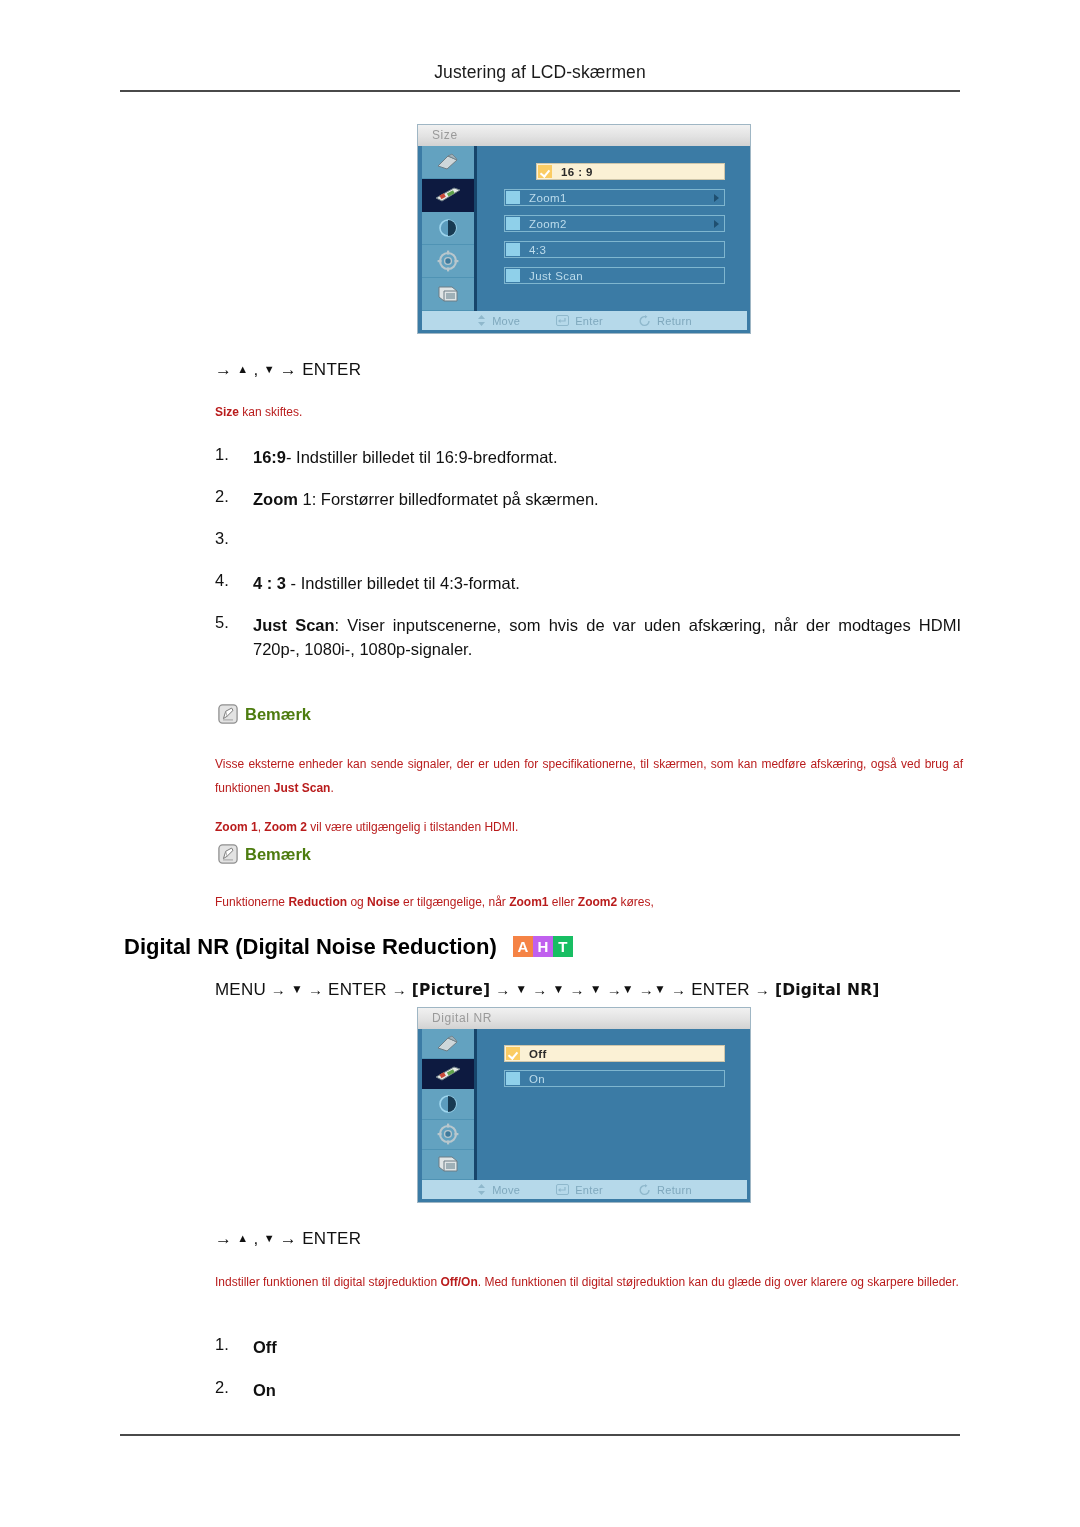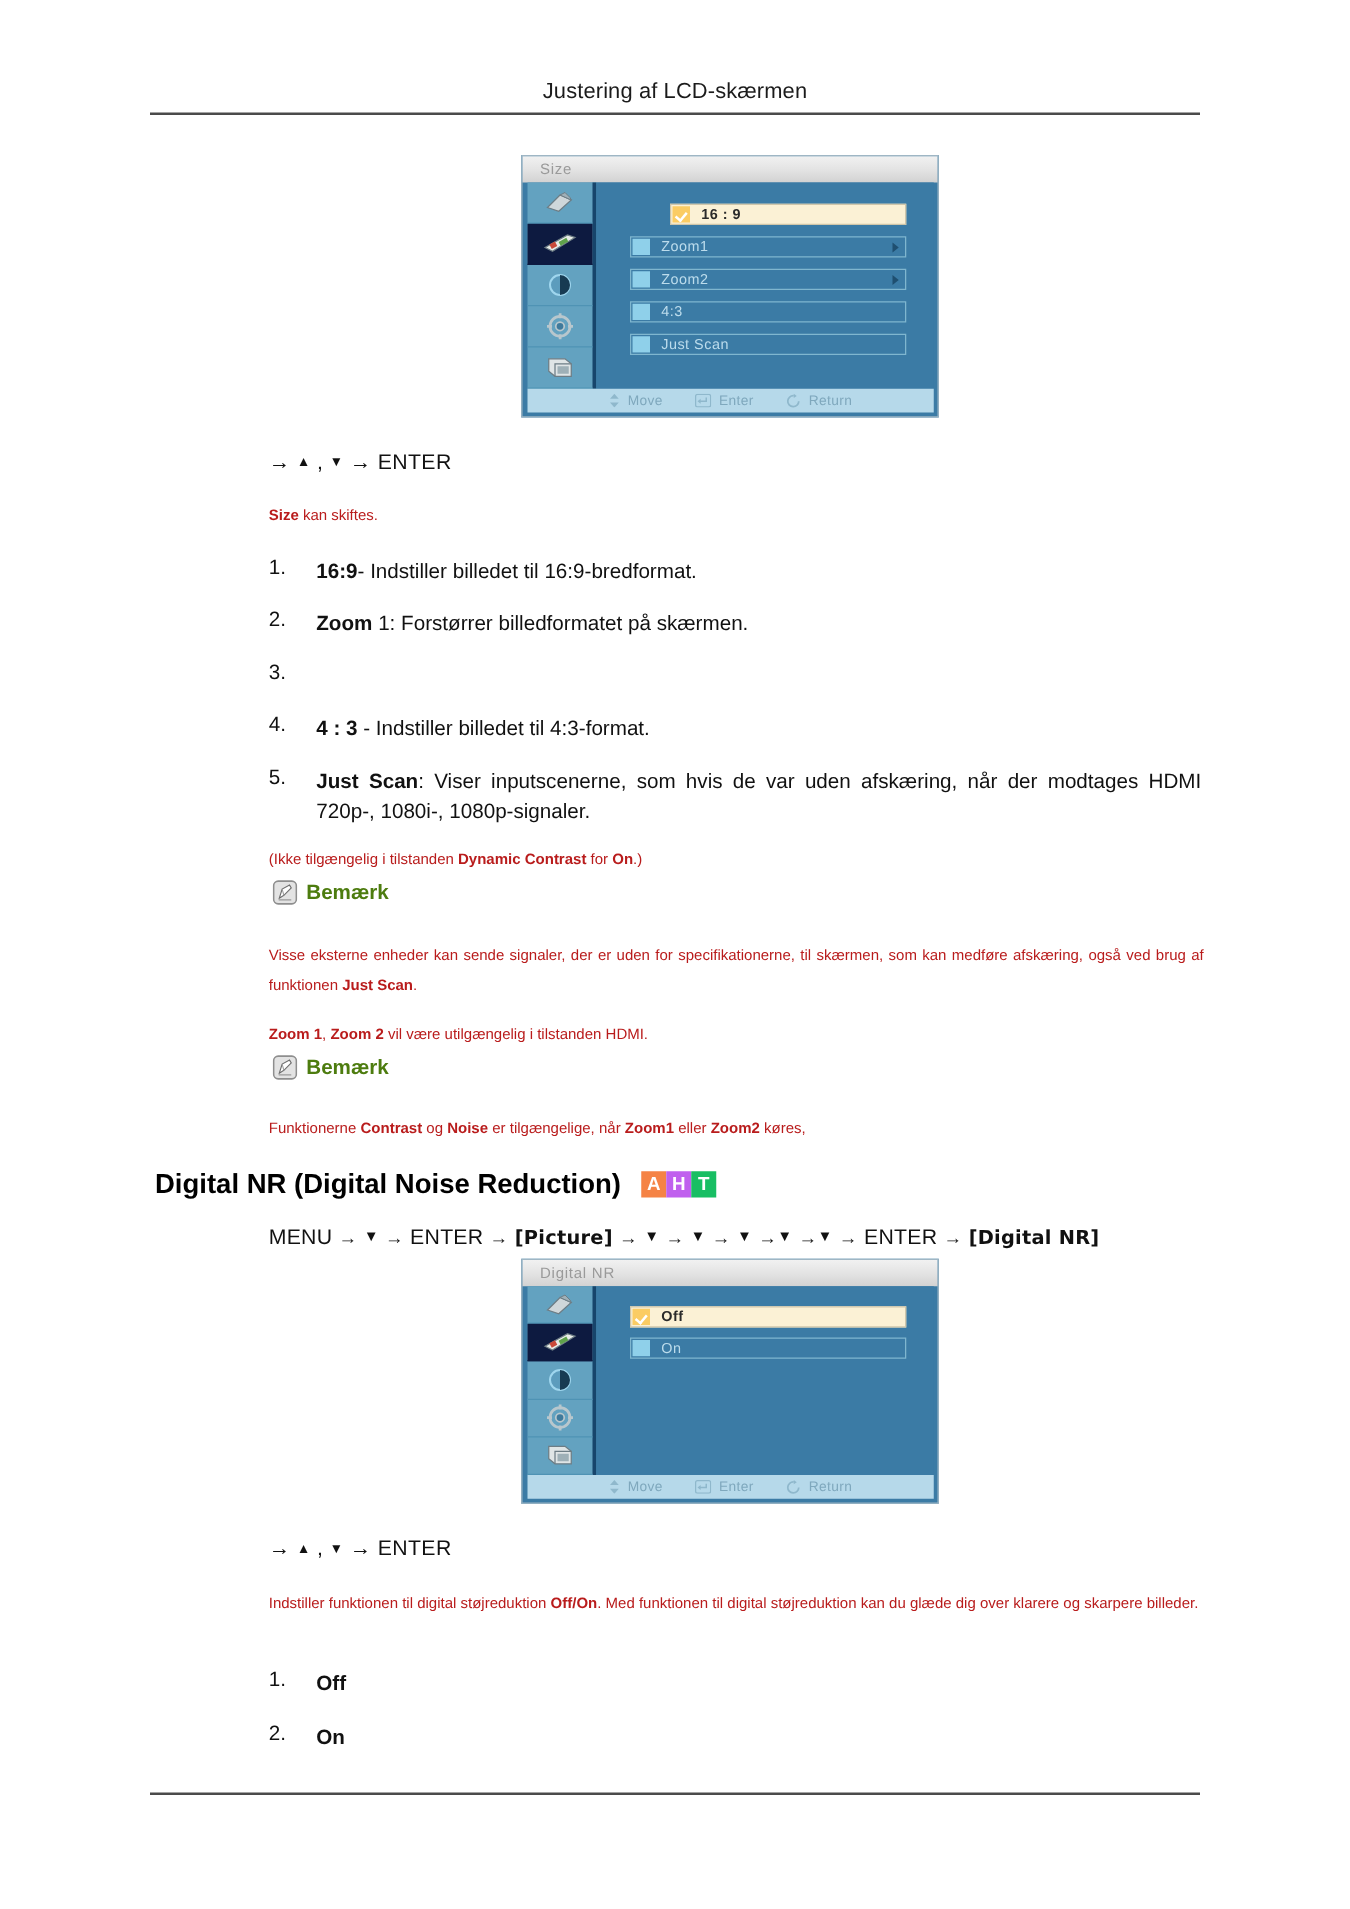--- a/index.html
+++ b/index.html
@@ -251,21 +251,21 @@
   .osd-footer {
     position: absolute;
     left: 4px;
     right: 3px;
     bottom: 3px;
     height: 19px;
     background: #b6d9ea;
     display: flex;
     align-items: center;
     justify-content: center;
-    gap: 26px;
+    gap: 36px;
     color: #7fa8bd;
     font-size: 11px;
     letter-spacing: .3px;
   }
   .osd-foot-item {
     display: flex;
     align-items: center;
     gap: 6px;
   }
 </style>
@@ -390,21 +390,20 @@
   <div class="li-body" id="size-item-1" style="left:253px; top:487px; width:710px;"><span class="b">Zoom</span><span> 1: Forstørrer billedformatet på skærmen.</span></div>
 
   <div class="li-num" style="left:215px; top:529px;">3.</div>
 
   <div class="li-num" style="left:215px; top:571px;">4.</div>
   <div class="li-body" id="size-item-3" style="left:253px; top:571px; width:710px;"><span class="b">4 : 3</span><span> - Indstiller billedet til 4:3-format.</span></div>
 
   <div class="li-num" style="left:215px; top:613px;">5.</div>
   <div class="li-body" id="size-item-4" style="left:253px; top:613px; width:708px; text-align:justify;"><span class="b">Just Scan</span><span>: Viser inputscenerne, som hvis de var uden afskæring, når der modtages HDMI 720p-, 1080i-, 1080p-signaler.</span></div>
 
-  <div class="body-text" id="note1-lead" style="left:215px; top:675px; width:745px;"><span>(Ikke tilgængelig i tilstanden </span><span class="b">Dynamic Contrast</span><span> for </span><span class="b">On</span><span>.)</span></div>
   <div class="note-row" style="left:218px; top:704px;">
     <svg class="note-icon" viewBox="0 0 22 22">
       <rect x="1" y="1" width="20" height="20" rx="4" fill="#e3e3e3" stroke="#8e8e8e" stroke-width="1.4"></rect>
       <path d="M6 16 L8.5 8 L15 4.5 L16.5 7 L10 13.5 Z" fill="#ffffff" stroke="#6e6e6e" stroke-width="1"></path>
       <path d="M8.5 8 L10 13.5" fill="none" stroke="#9a9a9a" stroke-width=".9"></path>
       <path d="M5.5 17.5 L16.5 17.5" stroke="#9a9a9a" stroke-width="1"></path>
     </svg>
     <span class="note-label">Bemærk</span>
   </div>
   <div class="body-text" id="note1-body" style="left:215px; top:752px; width:748px; text-align:justify;"><span>Visse eksterne enheder kan sende signaler, der er uden for specifikationerne, til skærmen, som kan medføre afskæring, også ved brug af funktionen </span><span class="b">Just Scan</span><span>.</span></div>
@@ -412,21 +411,21 @@
   <div class="body-text" id="note2-lead" style="left:215px; top:815px; width:748px;"><span class="b">Zoom 1</span><span>, </span><span class="b">Zoom 2</span><span> vil være utilgængelig i tilstanden HDMI.</span></div>
   <div class="note-row" style="left:218px; top:844px;">
     <svg class="note-icon" viewBox="0 0 22 22">
       <rect x="1" y="1" width="20" height="20" rx="4" fill="#e3e3e3" stroke="#8e8e8e" stroke-width="1.4"></rect>
       <path d="M6 16 L8.5 8 L15 4.5 L16.5 7 L10 13.5 Z" fill="#ffffff" stroke="#6e6e6e" stroke-width="1"></path>
       <path d="M8.5 8 L10 13.5" fill="none" stroke="#9a9a9a" stroke-width=".9"></path>
       <path d="M5.5 17.5 L16.5 17.5" stroke="#9a9a9a" stroke-width="1"></path>
     </svg>
     <span class="note-label">Bemærk</span>
   </div>
-  <div class="body-text" id="note2-body" style="left:215px; top:890px; width:748px;"><span>Funktionerne </span><span class="b">Contrast</span><span> og </span><span class="b">Noise</span><span> er tilgængelige, når </span><span class="b">Zoom1</span><span> eller </span><span class="b">Zoom2</span><span> køres,</span></div>
+  <div class="body-text" id="note2-body" style="left:215px; top:890px; width:748px;"><span>Funktionerne </span><span class="b">Reduction</span><span> og </span><span class="b">Noise</span><span> er tilgængelige, når </span><span class="b">Zoom1</span><span> eller </span><span class="b">Zoom2</span><span> køres,</span></div>
 
   <div class="section-heading" style="top:932px;">
     <span>Digital NR (Digital Noise Reduction)</span>
     <span class="badges" id="nr-badges"><span class="badge" style="background: rgb(245, 131, 69);">A</span><span class="badge" style="background: rgb(192, 96, 238);">H</span><span class="badge" style="background: rgb(24, 190, 99);">T</span></span>
   </div>
 
   <div class="nav-line" style="left:215px; top:980px;">
     <span>MENU</span>
     <span class="arrow">→</span>
     <span class="tri">▼</span>

